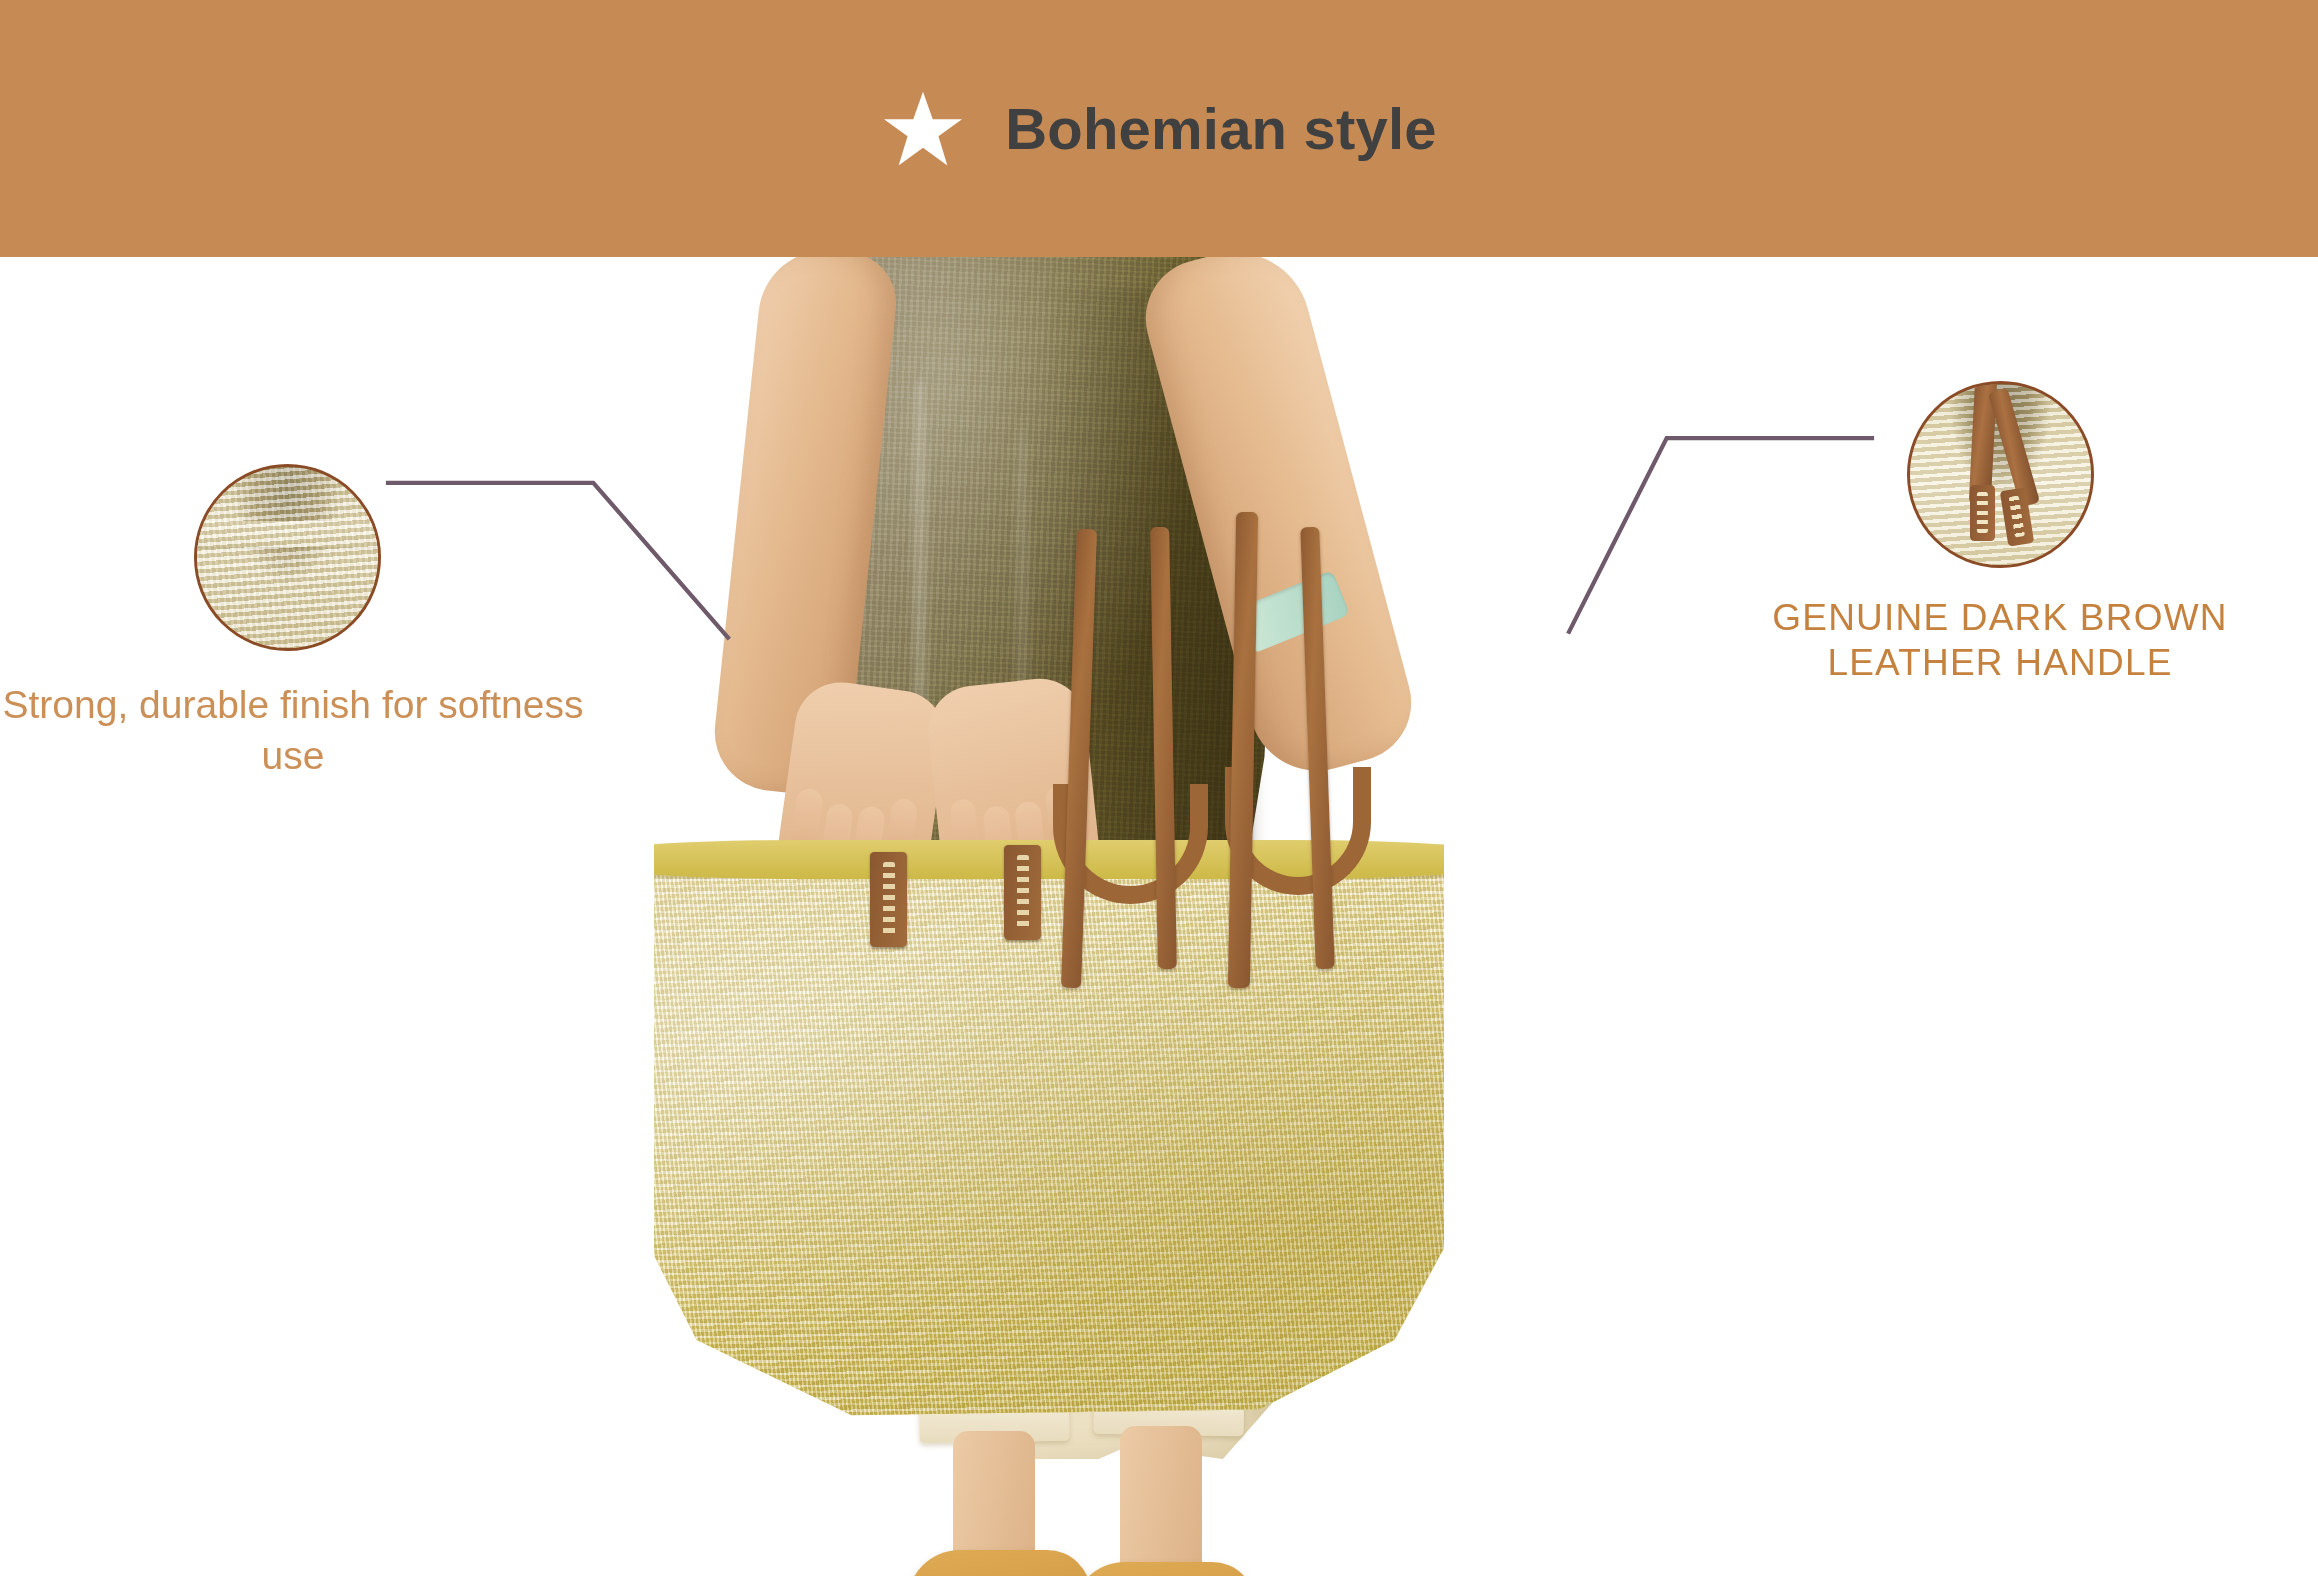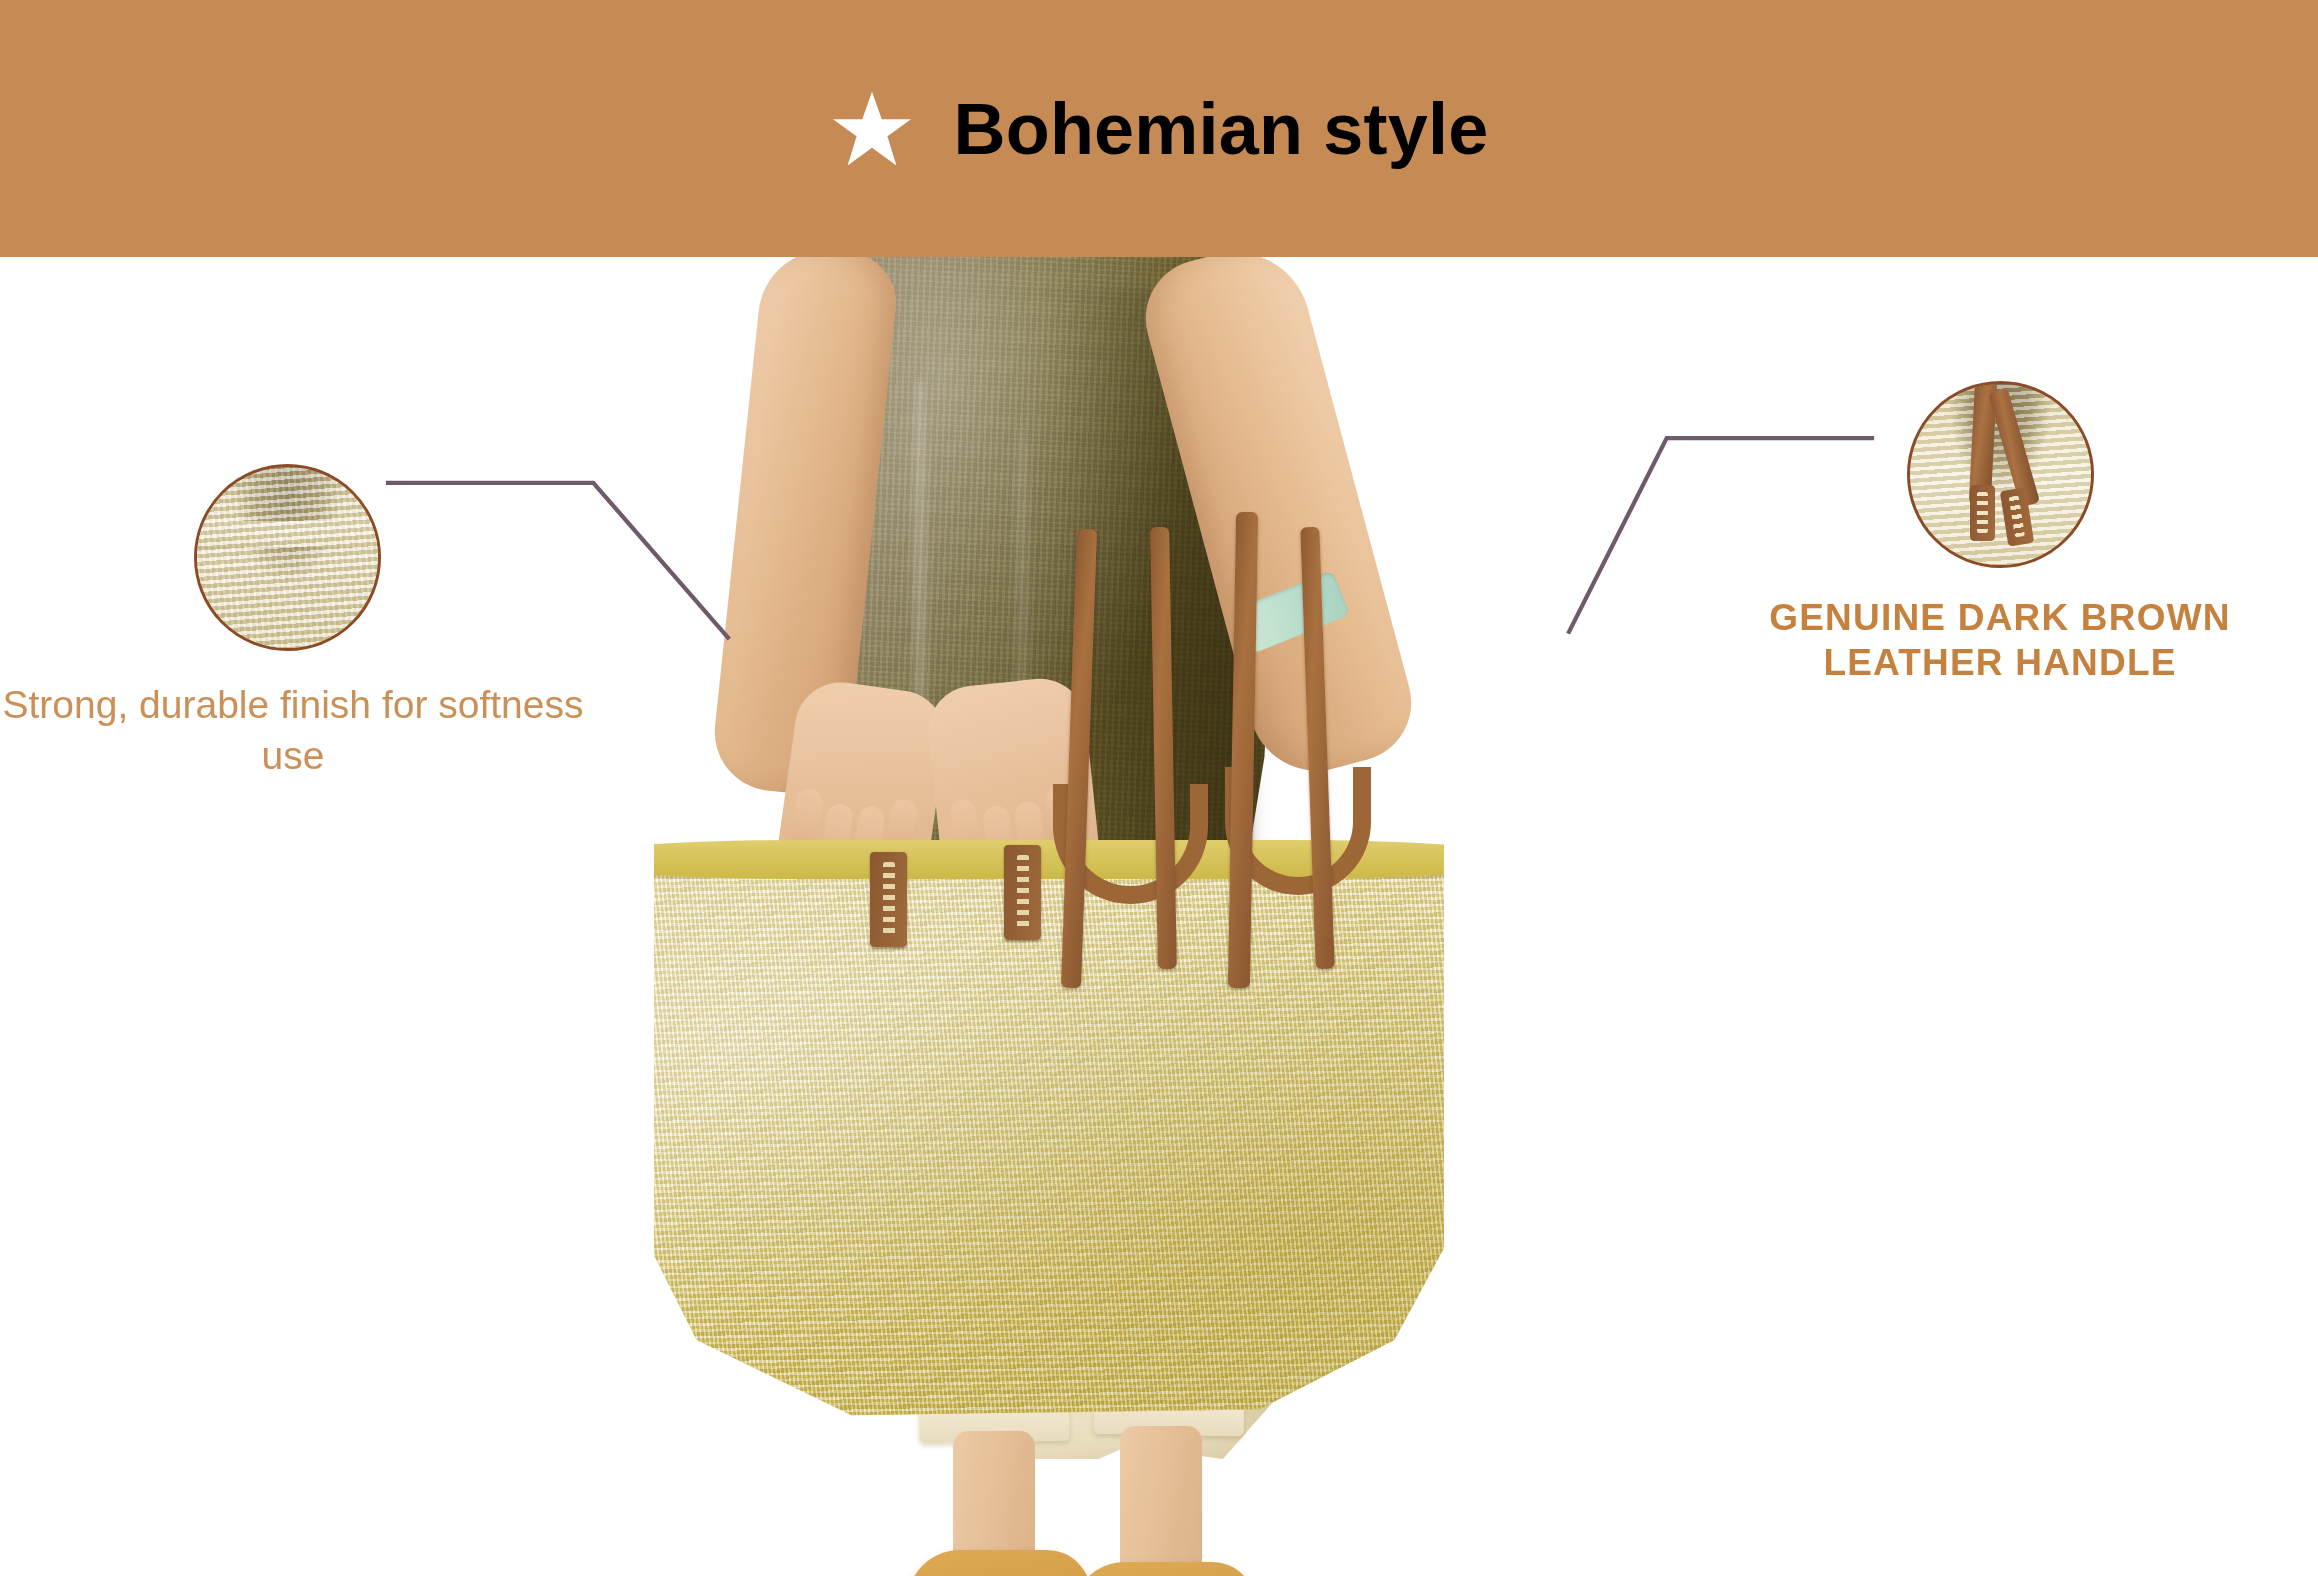--- a/index.html
+++ b/index.html
@@ -14,21 +14,21 @@
   #stage{position:relative;width:2319px;height:1577px;background:#fff;overflow:hidden;}
 
   
   .header-bar{
     position:absolute;left:0;top:0;width:2319px;height:257px;
     background:#c68b55;
     display:flex;align-items:center;justify-content:center;gap:41px;
   }
   .star-icon{display:block;width:82px;height:78px;}
   .header-title{
-    color:#000000;font-size:72px;font-weight:700;letter-spacing:0.2px;
+    color:#404040;font-size:58px;font-weight:700;letter-spacing:0.2px;
     line-height:1;white-space:nowrap;
   }
 
   
   .photo{
     position:absolute;left:654px;top:257px;width:790px;height:1320px;
     overflow:hidden;background:#ffffff;
   }
   .photo-inner{position:absolute;inset:0;}
 
@@ -247,21 +247,21 @@
   .connector{position:absolute;overflow:visible;pointer-events:none;}
   .connector-left{left:374px;top:459px;width:374px;height:204px;}
   .connector-right{left:1563px;top:416px;width:323px;height:238px;}
   .connector path{fill:none;stroke:#6e5a6a;stroke-width:5;}
 
   
   .callout{position:absolute;text-align:center;}
   .callout-left{left:0px;top:680px;width:586px;}
   .callout-right{left:1682px;top:595px;width:636px;}
   .callout-title{
-    color:#c5823f;font-size:37px;font-weight:700;letter-spacing:1.2px;
+    color:#c5823f;font-size:37px;font-weight:400;letter-spacing:1.2px;
     line-height:1.22;margin:0 0 25.5px 0;text-transform:uppercase;
   }
   .callout-body{
     color:#cb9057;font-size:39px;font-weight:400;line-height:1.30;margin:0;
   }
 
   
   .badge{position:absolute;left:1750px;top:1054px;width:510px;height:459px;}
   .badge svg{display:block;width:100%;height:100%;}
 </style>

